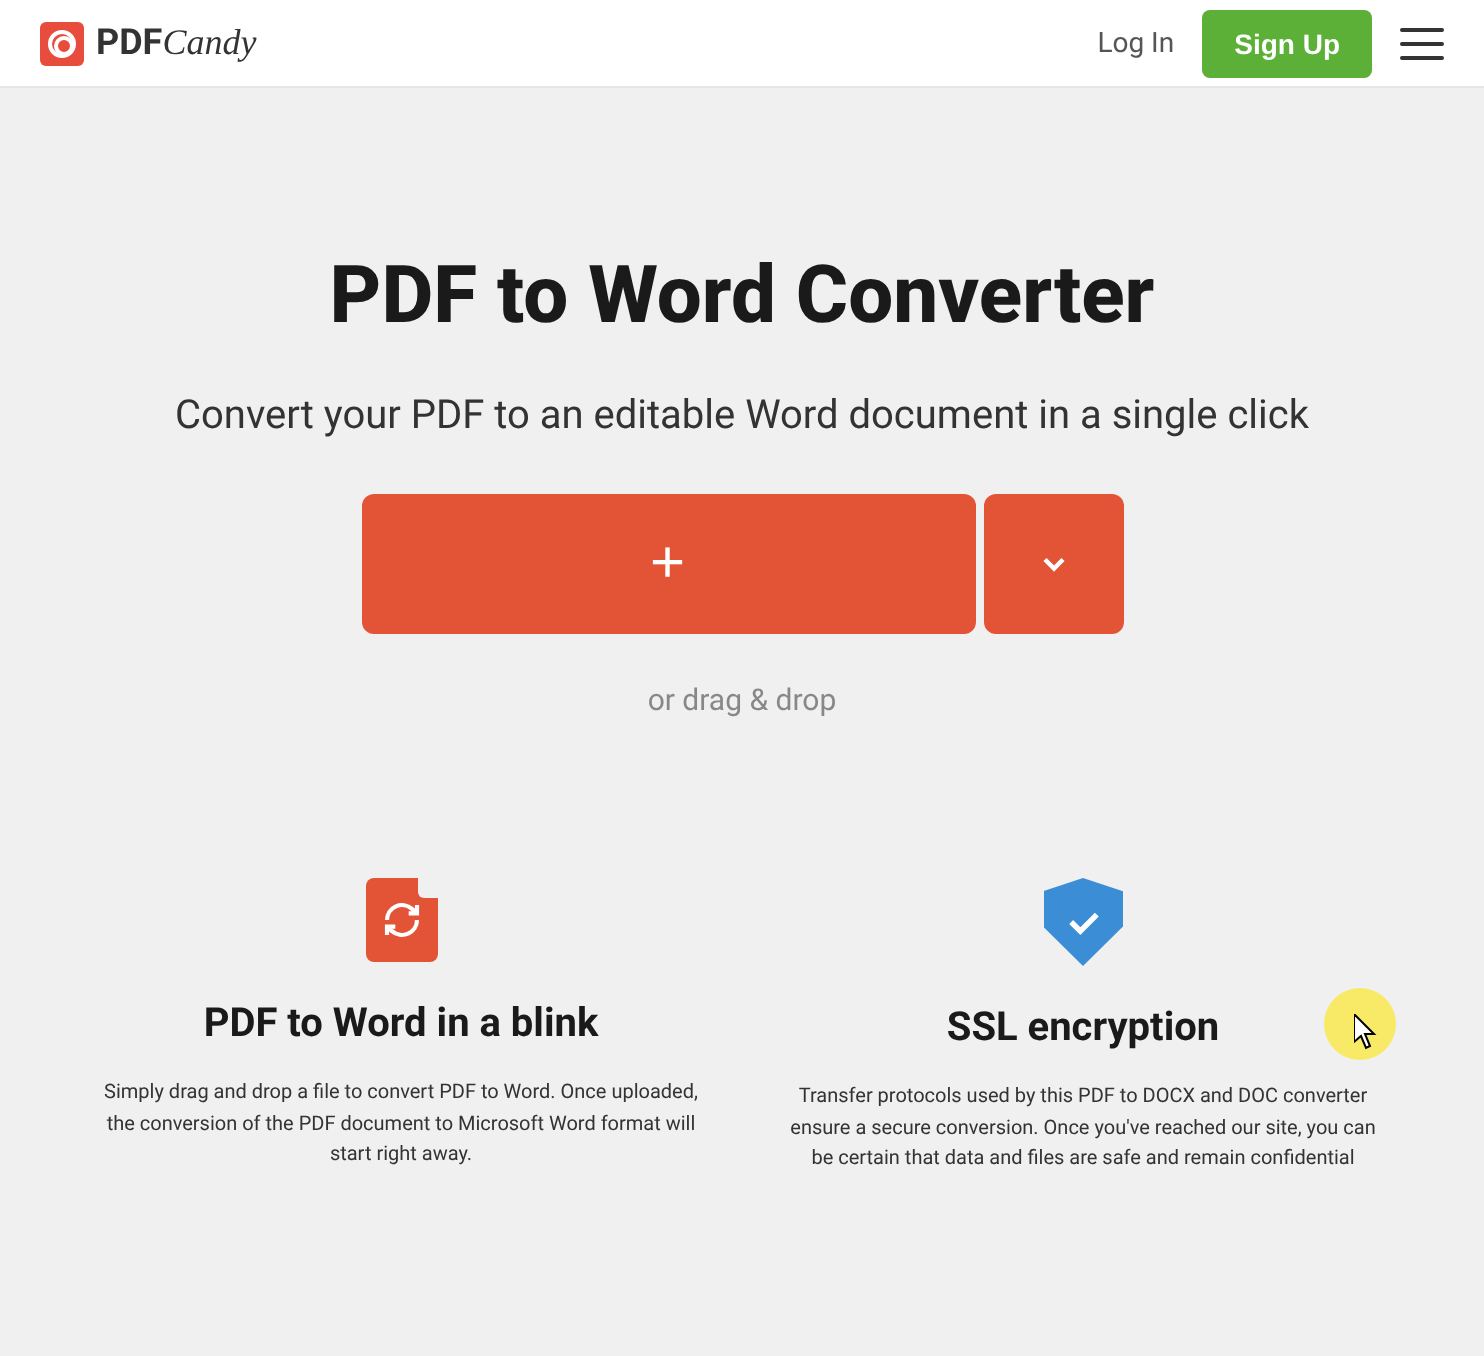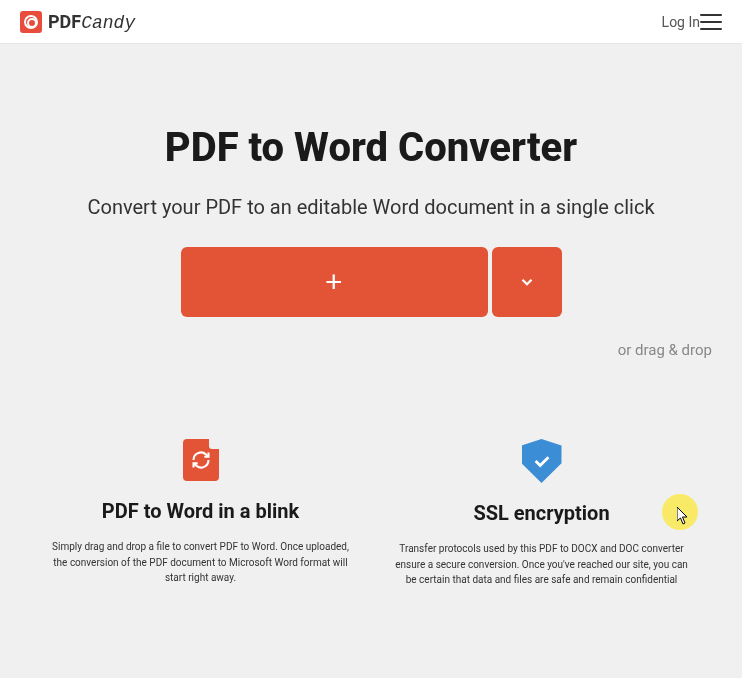--- a/index.html
+++ b/index.html
@@ -4,37 +4,37 @@
   <style>
     * { margin: 0; padding: 0; box-sizing: border-box; }
     body { font-family: -apple-system, BlinkMacSystemFont, "Segoe UI", Roboto, Arial, sans-serif; background: #f0f0f0; width: 742px; }
     
     .header { background: #fff; border-bottom: 1px solid #e5e5e5; display: flex; align-items: center; justify-content: space-between; padding: 8px 20px; height: 44px; }
     .logo-wrap { display: flex; align-items: center; gap: 6px; }
     .logo-icon { width: 22px; height: 22px; background: #e74c3c; border-radius: 3px; display: flex; align-items: center; justify-content: center; }
     .logo-swirl { width: 14px; height: 14px; border: 2px solid #fff; border-radius: 50%; position: relative; }
     .logo-swirl::after { content: ''; position: absolute; width: 6px; height: 6px; border: 2px solid #fff; border-radius: 50%; top: 1px; left: 1px; }
     .logo-text { font-size: 18px; font-weight: 700; color: #333; }
-    .logo-text .candy { font-style: italic; font-weight: 400; font-family: Liberation Mono, monospace; }
-    .header-right { display: flex; align-items: center; gap: 0; }
+    .logo-text .candy { font-style: italic; font-weight: 400; font-family: Liberation Serif, serif; }
+    .header-right { display: flex; align-items: center; gap: 14px; }
     .login-link { color: #555; font-size: 14px; text-decoration: none; }
     .signup-btn { background: #5cb037; color: #fff; border: none; border-radius: 4px; padding: 9px 16px; font-size: 14px; font-weight: 600; cursor: pointer; }
     .menu-icon { width: 22px; height: 16px; display: flex; flex-direction: column; justify-content: space-between; cursor: pointer; }
     .menu-icon span { display: block; height: 2px; background: #333; border-radius: 1px; }
     
     .hero { text-align: center; padding: 80px 30px 40px; }
     .title { font-size: 40px; font-weight: 800; color: #1a1a1a; margin-bottom: 24px; }
     .subtitle { font-size: 20px; color: #333; margin-bottom: 28px; }
     
     .upload-row { display: flex; justify-content: center; gap: 4px; margin-bottom: 24px; }
     .add-file-btn { background: #e35437; color: #fff; border: none; border-radius: 6px; padding: 0 40px; height: 70px; font-size: 22px; font-weight: 700; cursor: pointer; display: flex; align-items: center; gap: 14px; letter-spacing: 0.5px; width: 307px; justify-content: center; }
     .plus-icon { font-size: 30px; font-weight: 400; line-height: 1; }
     .dropdown-btn { background: #e35437; color: #fff; border: none; border-radius: 6px; width: 70px; height: 70px; cursor: pointer; display: flex; align-items: center; justify-content: center; }
     .chevron { width: 18px; height: 18px; }
-    .drag-text { color: #888; font-size: 15px; text-align: right; }
+    .drag-text { color: #888; font-size: 15px; }
     
     .features { display: flex; gap: 40px; padding: 40px 50px 20px; }
     .feature { flex: 1; text-align: center; }
     .feat-icon-wrap { display: flex; justify-content: center; margin-bottom: 18px; }
     .feat-icon-pdf { width: 36px; height: 42px; background: #e35437; border-radius: 4px 8px 4px 4px; display: flex; align-items: center; justify-content: center; position: relative; }
     .feat-icon-pdf::before { content: ''; position: absolute; top: 0; right: 0; width: 10px; height: 10px; background: #f0f0f0; border-bottom-left-radius: 3px; }
     .feat-icon-shield { width: 40px; height: 44px; background: #3b8dd6; clip-path: polygon(50% 0%, 100% 15%, 100% 55%, 50% 100%, 0% 55%, 0% 15%); display: flex; align-items: center; justify-content: center; }
     .feat-title { font-size: 20px; font-weight: 700; color: #1a1a1a; margin-bottom: 16px; }
     .feat-desc { font-size: 10px; color: #333; line-height: 1.55; }
     
@@ -48,20 +48,21 @@
   <div class="logo-wrap">
     <div class="logo-icon">
       <div class="logo-swirl"></div>
     </div>
     <div class="logo-text">
       <span>PDF</span><span class="candy">Candy</span>
     </div>
   </div>
   <div class="header-right">
     <a href="#" class="login-link">Log In</a>
+    <button class="signup-btn">Sign Up</button>
     <div class="menu-icon">
       <span></span>
         <span></span>
         <span></span>
     </div>
   </div>
 </header>
 
 <section class="hero">
   <h1 class="title">PDF to Word Converter</h1>

